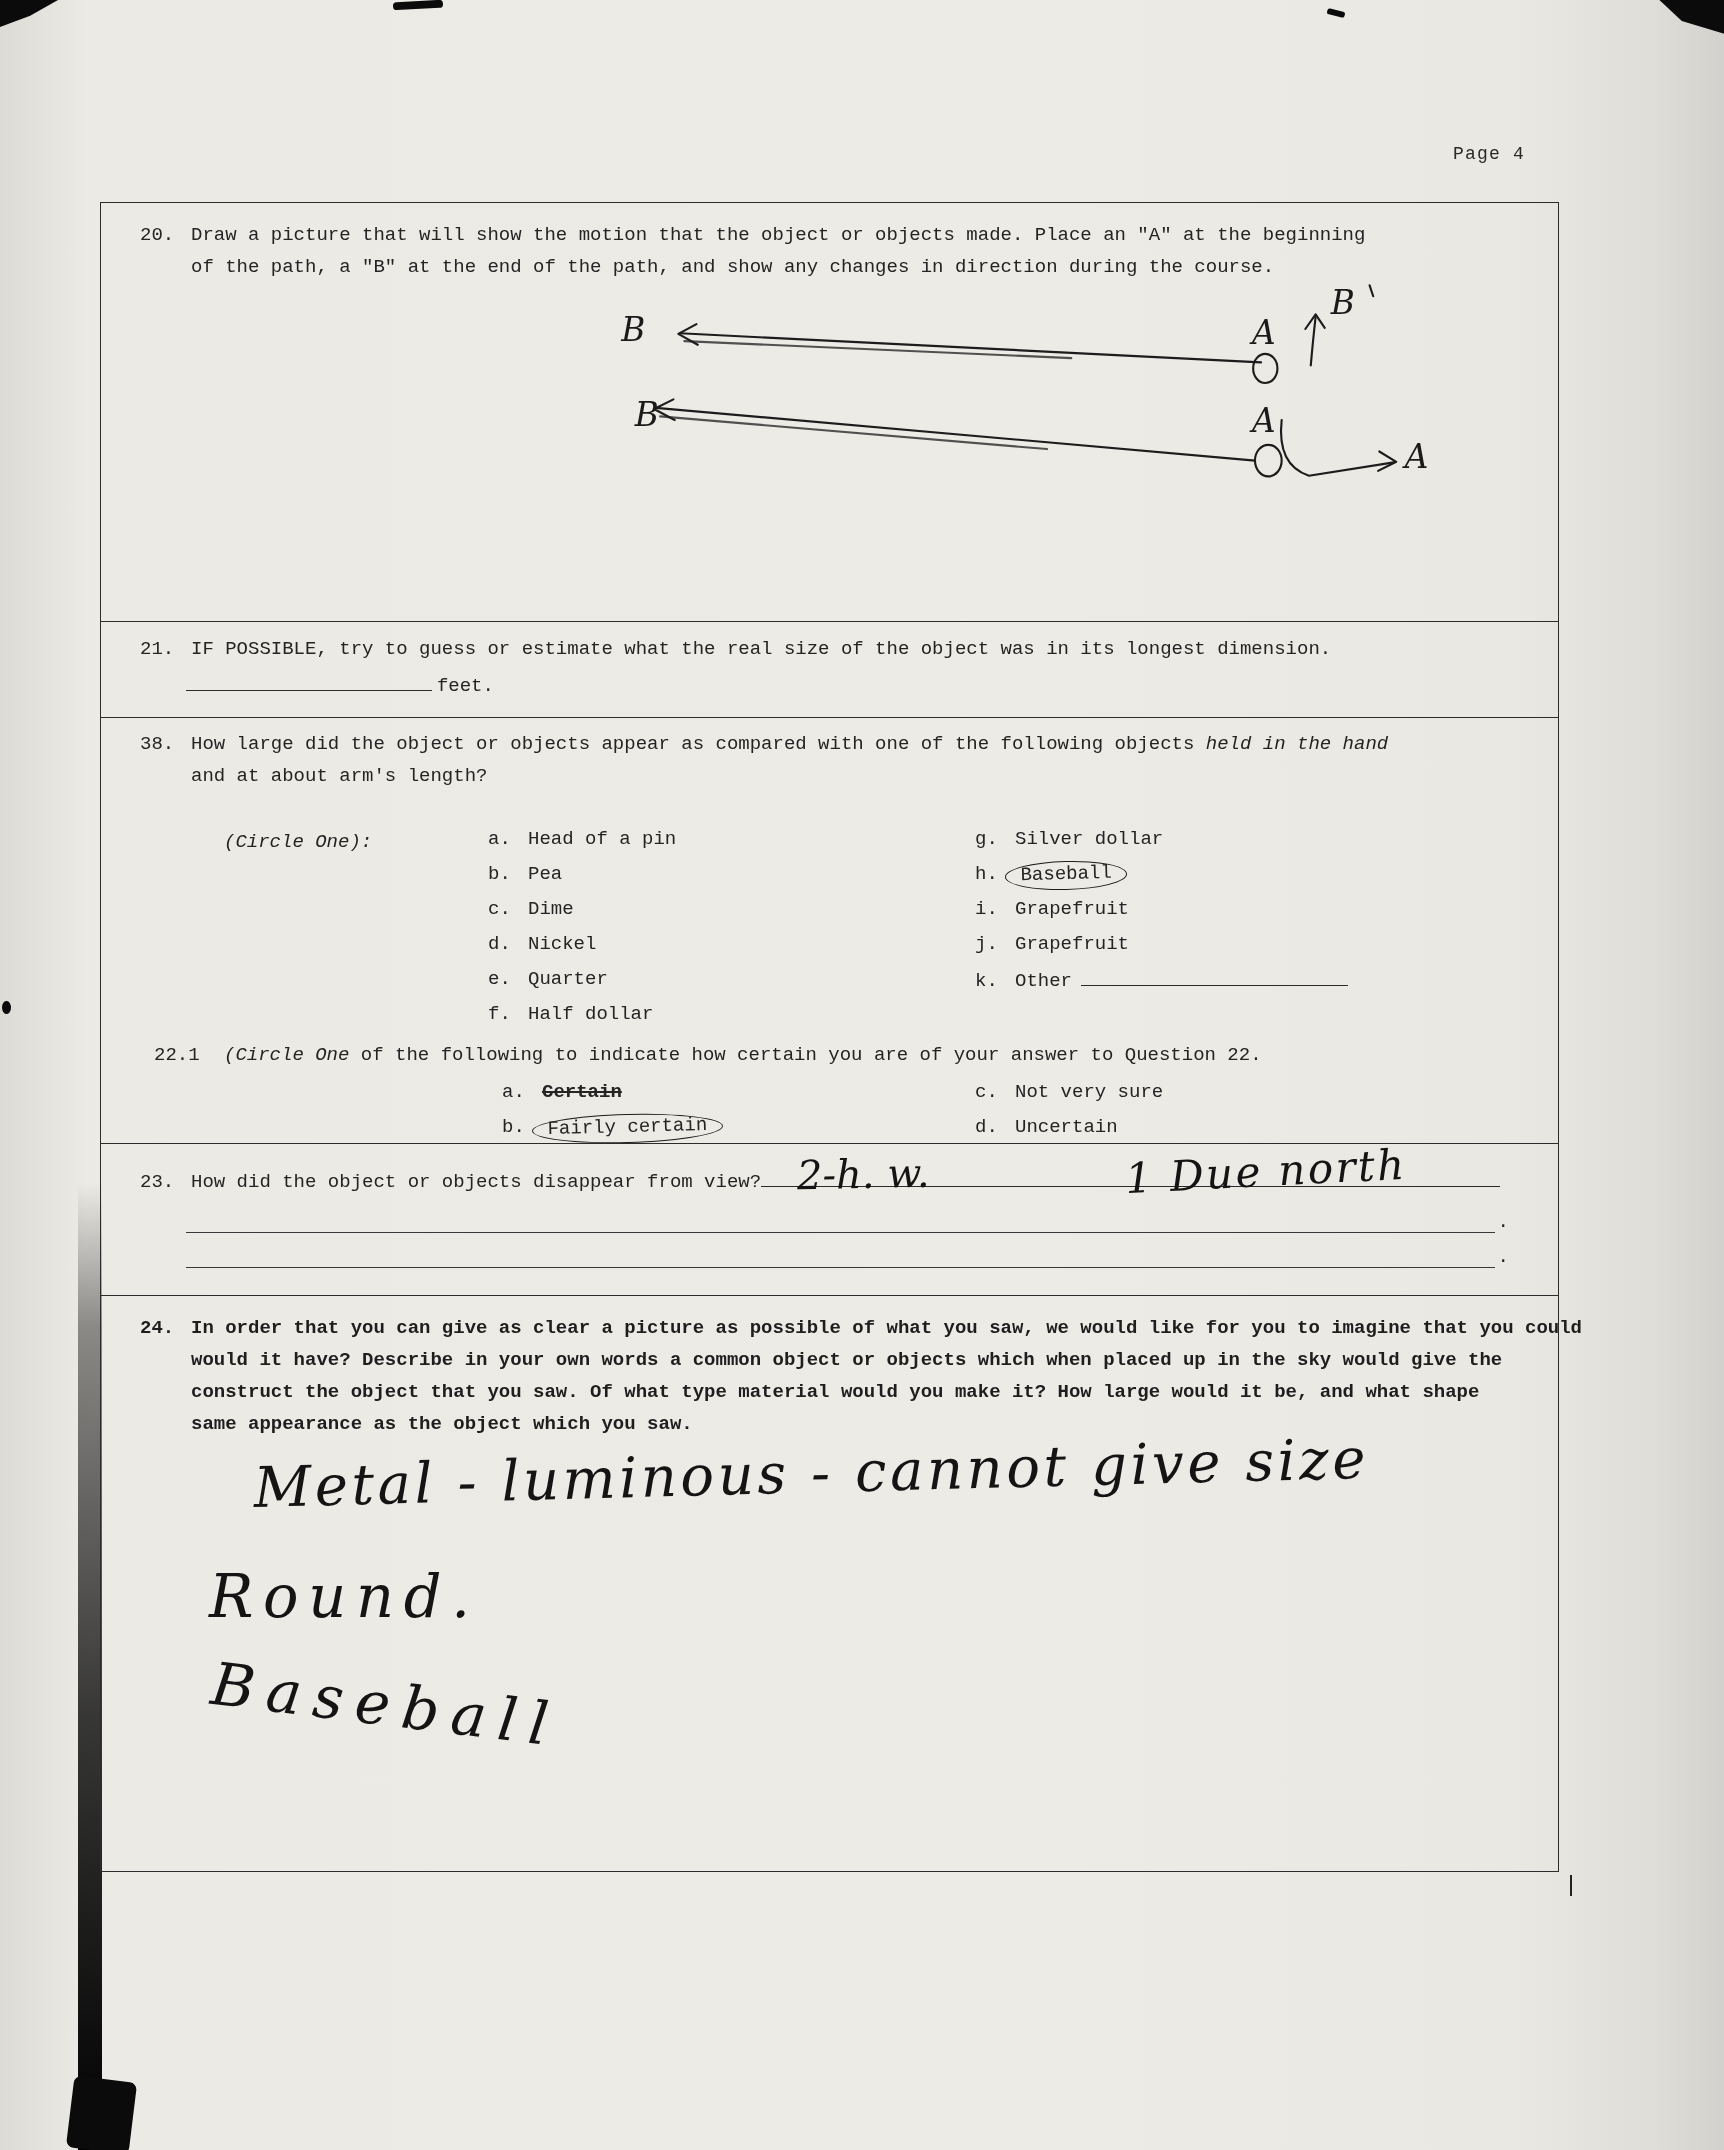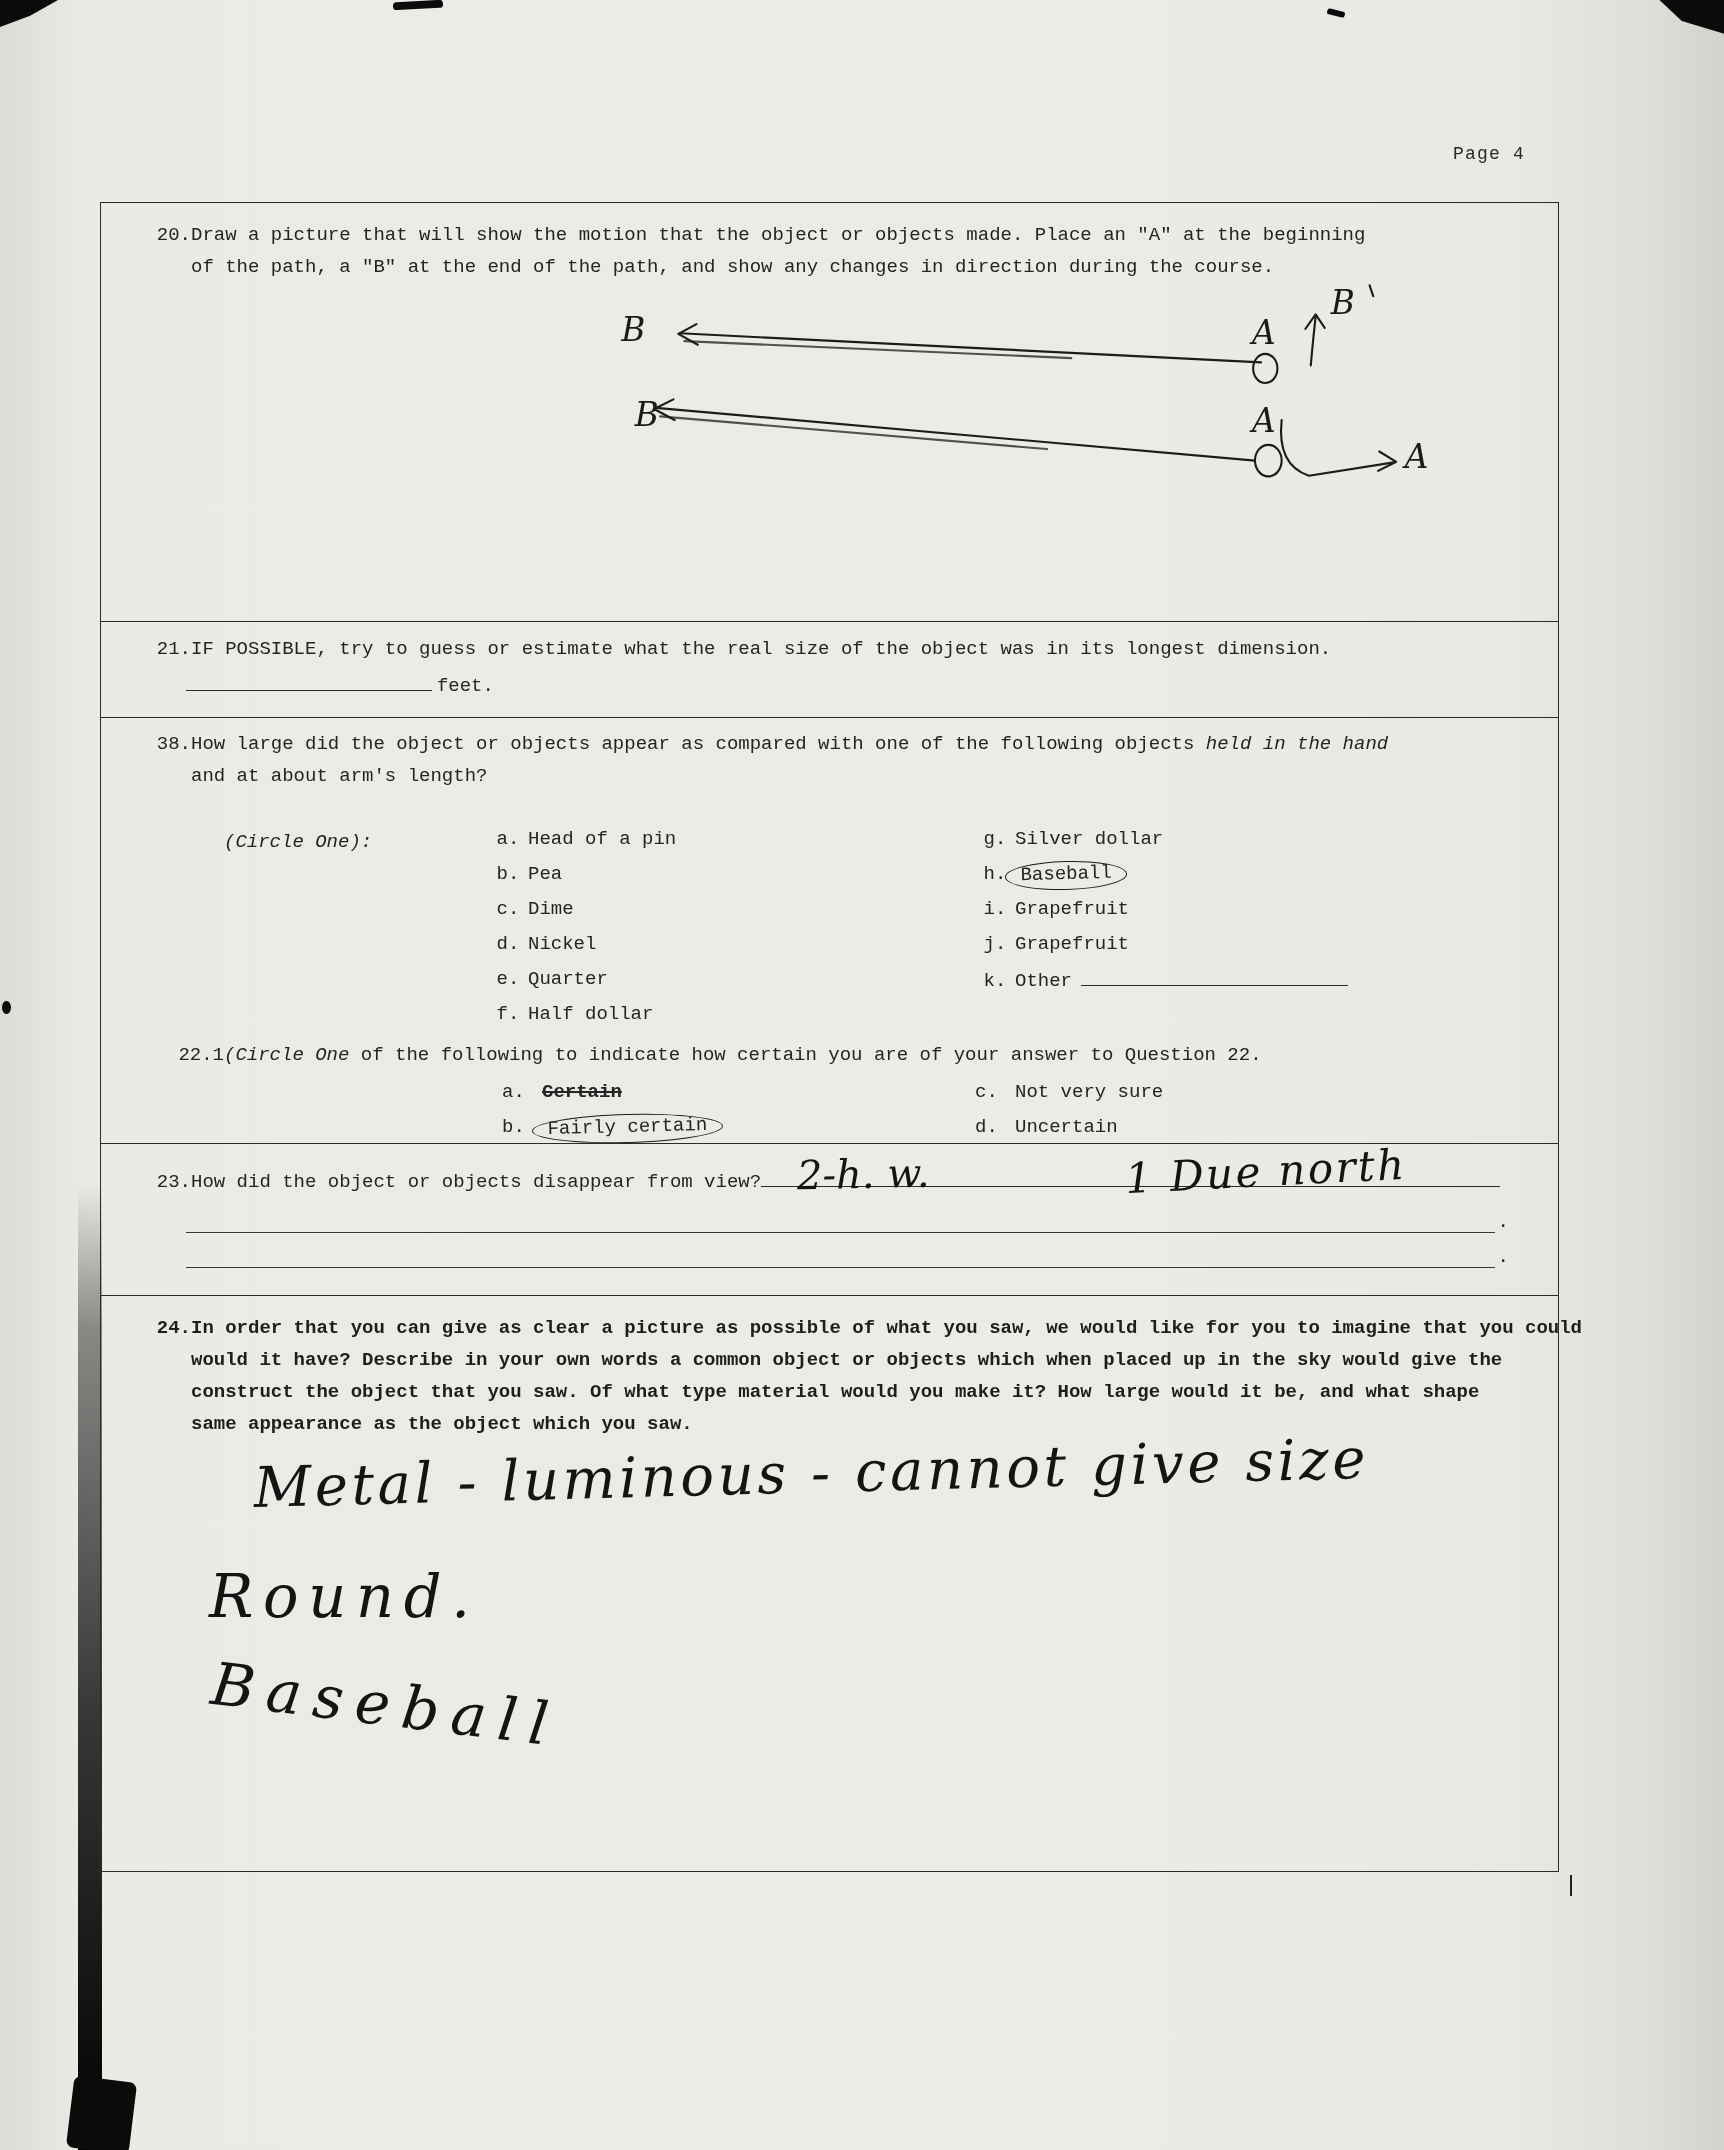--- a/index.html
+++ b/index.html
@@ -39,41 +39,41 @@
     border:1.8px solid #2b2b2b;
   }
   .sec { position:relative; width:100%; border-top:1.2px solid #2b2b2b; }
   .sec:first-child { border-top:none; }
   .sec-q20 { height:418px; padding-top:16px; }
   .sec-q21 { height:96px; padding-top:11px; }
   .sec-q22 { height:426px; padding-top:9.7px; }
   .sec-q23 { height:152px; padding-top:14.6px; }
   .sec-q24 { height:575px; padding-top:16px; }
 
-  .q-row { display:flex; align-items:baseline; padding-left:39px; line-height:32px; font-size:19px;text-align:right; }
+  .q-row { display:flex; align-items:baseline; padding-left:39px; line-height:32px; font-size:19px; }
   .q-num { flex:0 0 51px; }
   .q-num-wide { flex:0 0 70px; }
   .q-text { white-space:nowrap; }
   .q-cont { padding-left:90px; line-height:32px; font-size:19px; white-space:nowrap; }
 
   .sec-q24 .q-row, .sec-q24 .q-cont { font-weight:bold; line-height:32px; color:#1e1e1e; }
 
   
   .sketch { position:absolute; left:0; top:64px; }
   .sk-stroke { stroke:#1c1c1c; stroke-width:3.5; fill:none; stroke-linecap:round; stroke-linejoin:round; }
   .sk-echo { opacity:.75; }
   .sk-letter { font-family:"DejaVu Serif", serif; font-style:italic; font-size:54px; fill:#1a1a1a; }
 
   
   .q21-answer { display:flex; align-items:baseline; margin-left:85px; margin-top:3.6px; font-size:19px; line-height:32px; }
   .blank-line { display:inline-block; width:246px; border-bottom:1.2px solid #2c2c2c; height:22px; }
   .unit { margin-left:4.9px; }
 
   
-  .q22-options-block { position:relative; margin-top:36px; height:209px; font-size:19px;text-align:center; }
+  .q22-options-block { position:relative; margin-top:36px; height:209px; font-size:19px; }
   .circle-one { position:absolute; left:123px; top:3.6px; font-style:italic; }
   .opt-list { position:absolute; top:0; }
   .opt-list-left { left:387px; }
   .opt-list-right { left:874px; }
   .opt { display:flex; align-items:baseline; height:35px; white-space:nowrap; }
   .opt .letter { flex:0 0 40px; }
   .other-blank { display:inline-block; width:267px; border-bottom:1.2px solid #2c2c2c; height:18px; margin-left:8.5px; }
 
   .circled {
     display:inline-block; border:1.8px solid #1d1d1d; border-radius:50%;

